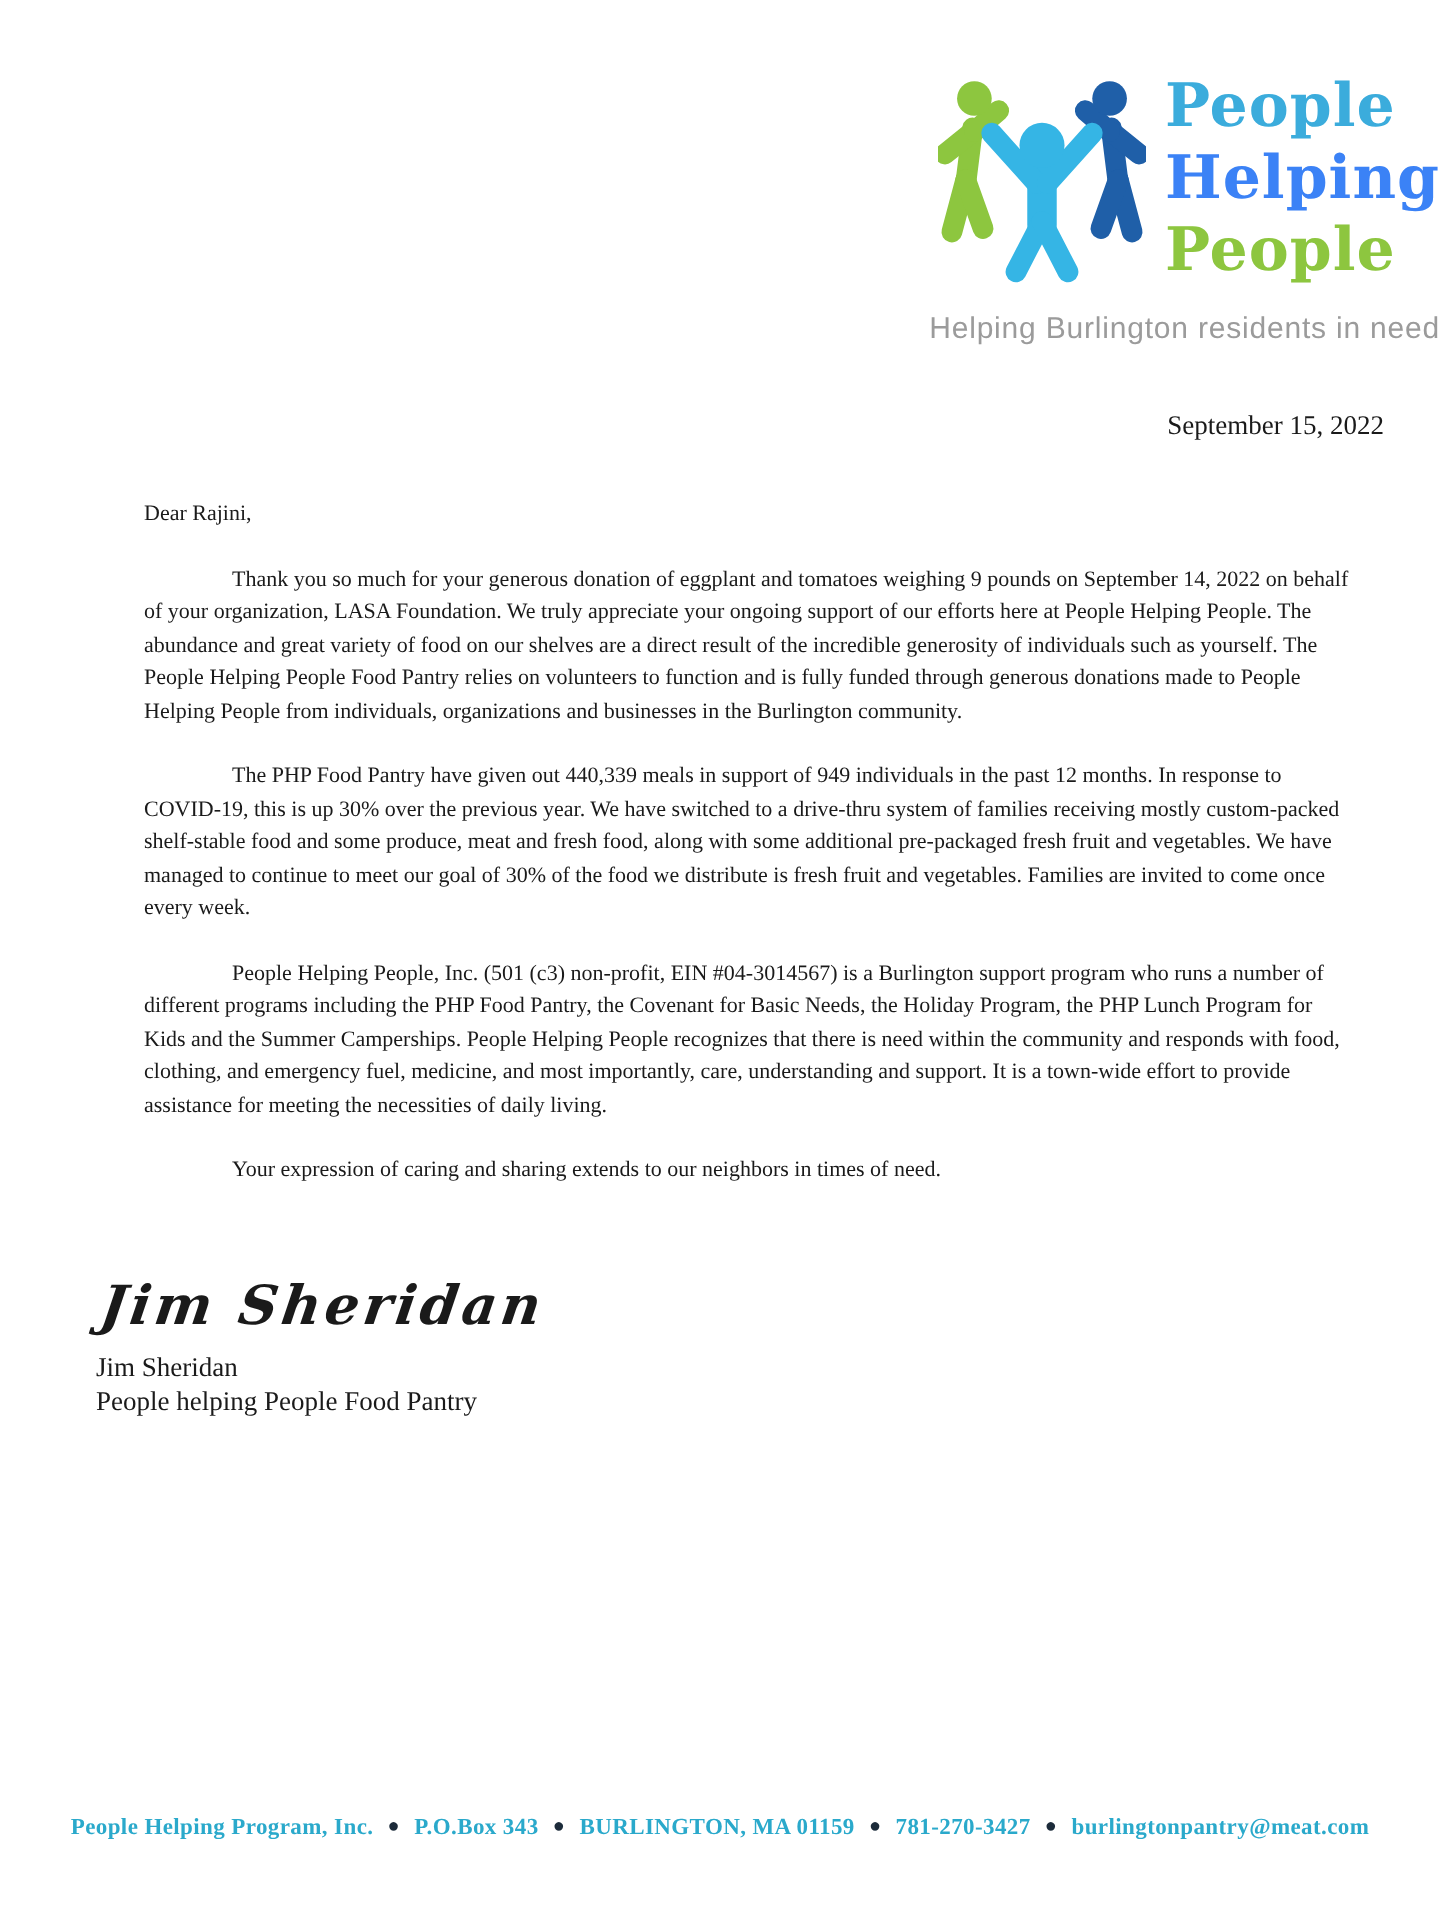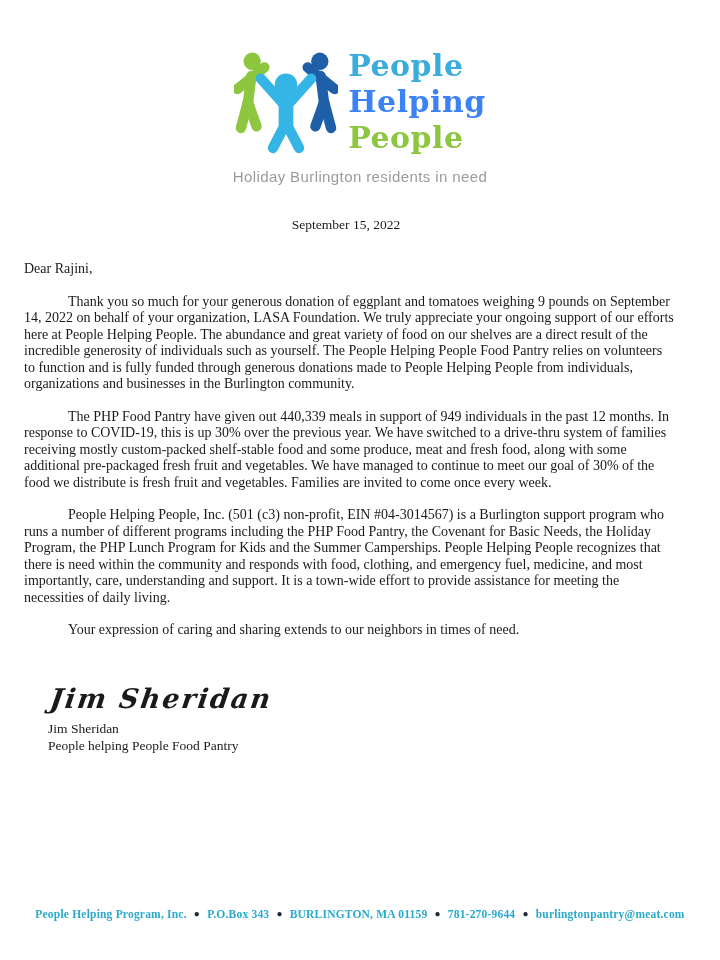--- a/index.html
+++ b/index.html
@@ -6,47 +6,47 @@
   .page {
     position:relative;
     width:720px; height:960px;
     background:#ffffff;
     font-family:"Liberation Serif", serif;
     color:#1a1a1a;
     overflow:hidden;
   }
   
   .header {
-    padding-top:44px;
-    display:flex; flex-direction:column; align-items:center;
+    padding-top:32px;
+    display:flex; flex-direction:column; align-items:flex-end;
   }
   .logo-row { display:flex; align-items:center; gap:10px; }
   .logo-mark { width:104px; height:116px; display:block; }
   .logo-text {
     font-family:"DejaVu Serif", serif;
     font-weight:700; font-size:30px; line-height:36px;
     letter-spacing:0.5px;
   }
   .logo-line1 { color:#3BACDC; }
   .logo-line2 { color:#3b82f6; }
   .logo-line3 { color:#8DC63F; }
   .tagline {
     margin-top:8px;
     font-family:"Liberation Sans", sans-serif;
     font-size:15px; letter-spacing:0.4px;
     color:#9B9B9B;
   }
   
   .date {
     margin-top:32px; padding-right:28px;
-    text-align:center; font-size:13.5px;
+    text-align:right; font-size:13.5px;
   }
   .body {
-    margin:0 44px 0 24px;
-    font-size:14px; line-height:16.5px;
+    margin:0 44px 0 72px;
+    font-size:11px; line-height:16.5px;
   }
   .salutation { margin-top:28px; }
   .para { margin:16px 0 0 0; text-indent:44px; }
   
   .closing { margin:40px 0 0 48px; font-size:13.5px; line-height:17px; }
   .signature-script {
     font-family:"DejaVu Serif", serif;
     font-style:italic; font-weight:600;
     font-size:27px; line-height:34px;
     letter-spacing:2px;
@@ -100,21 +100,21 @@
           </g>
           <circle cx="60" cy="40" r="13" fill="#35B5E5"></circle>
         </svg>
       </span>
       <div class="logo-text">
         <div class="logo-line1">People</div>
         <div class="logo-line2">Helping</div>
         <div class="logo-line3">People</div>
       </div>
     </div>
-    <div class="tagline">Holiday Burlington residents in need</div>
+    <div class="tagline">Helping Burlington residents in need</div>
   </div>
 
   <div class="date">September 15, 2022</div>
 
   <div class="body">
     <div class="salutation">Dear Rajini,</div>
     <p class="para">Thank you so much for your generous donation of eggplant and tomatoes weighing 9 pounds on September 14, 2022 on behalf of your organization, LASA Foundation.  We truly appreciate your ongoing support of our efforts here at People Helping People.  The abundance and great variety of food on our shelves are a direct result of the incredible generosity of individuals such as yourself. The People Helping People Food Pantry relies on volunteers to function and is fully funded through generous donations made to People Helping People from individuals, organizations and businesses in the Burlington community.</p>
     <p class="para">The PHP Food Pantry have given out 440,339 meals in support of 949 individuals in the past 12 months. In response to COVID-19, this is up 30% over the previous year. We have switched to a drive-thru system of families receiving mostly custom-packed shelf-stable food and some produce, meat and fresh food, along with some additional pre-packaged fresh fruit and vegetables. We have managed to continue to meet our goal of 30% of the food we distribute is fresh fruit and vegetables. Families are invited to come once every week.</p>
     <p class="para">People Helping People, Inc. (501 (c3) non-profit, EIN #04-3014567) is a Burlington support program who runs a number of different programs including the PHP Food Pantry, the Covenant for Basic Needs, the Holiday Program, the PHP Lunch Program for Kids and the Summer Camperships. People Helping People recognizes that there is need within the community and responds with food, clothing, and emergency fuel, medicine, and most importantly, care, understanding and support. It is a town-wide effort to provide assistance for meeting the necessities of daily living.</p>
     <p class="para">Your expression of caring and sharing extends to our neighbors in times of need.</p>
@@ -126,18 +126,18 @@
     <div>People helping People Food Pantry</div>
   </div>
 
   <div class="footer">
     <span>People Helping Program, Inc.</span>
     <span class="bullet">●</span>
     <span>P.O.Box 343</span>
     <span class="bullet">●</span>
     <span>BURLINGTON, MA 01159</span>
     <span class="bullet">●</span>
-    <span>781-270-9644</span>
+    <span>781-270-3427</span>
     <span class="bullet">●</span>
     <span>burlingtonpantry@meat.com</span>
   </div>
 
 </div>
 
 </body></html>

